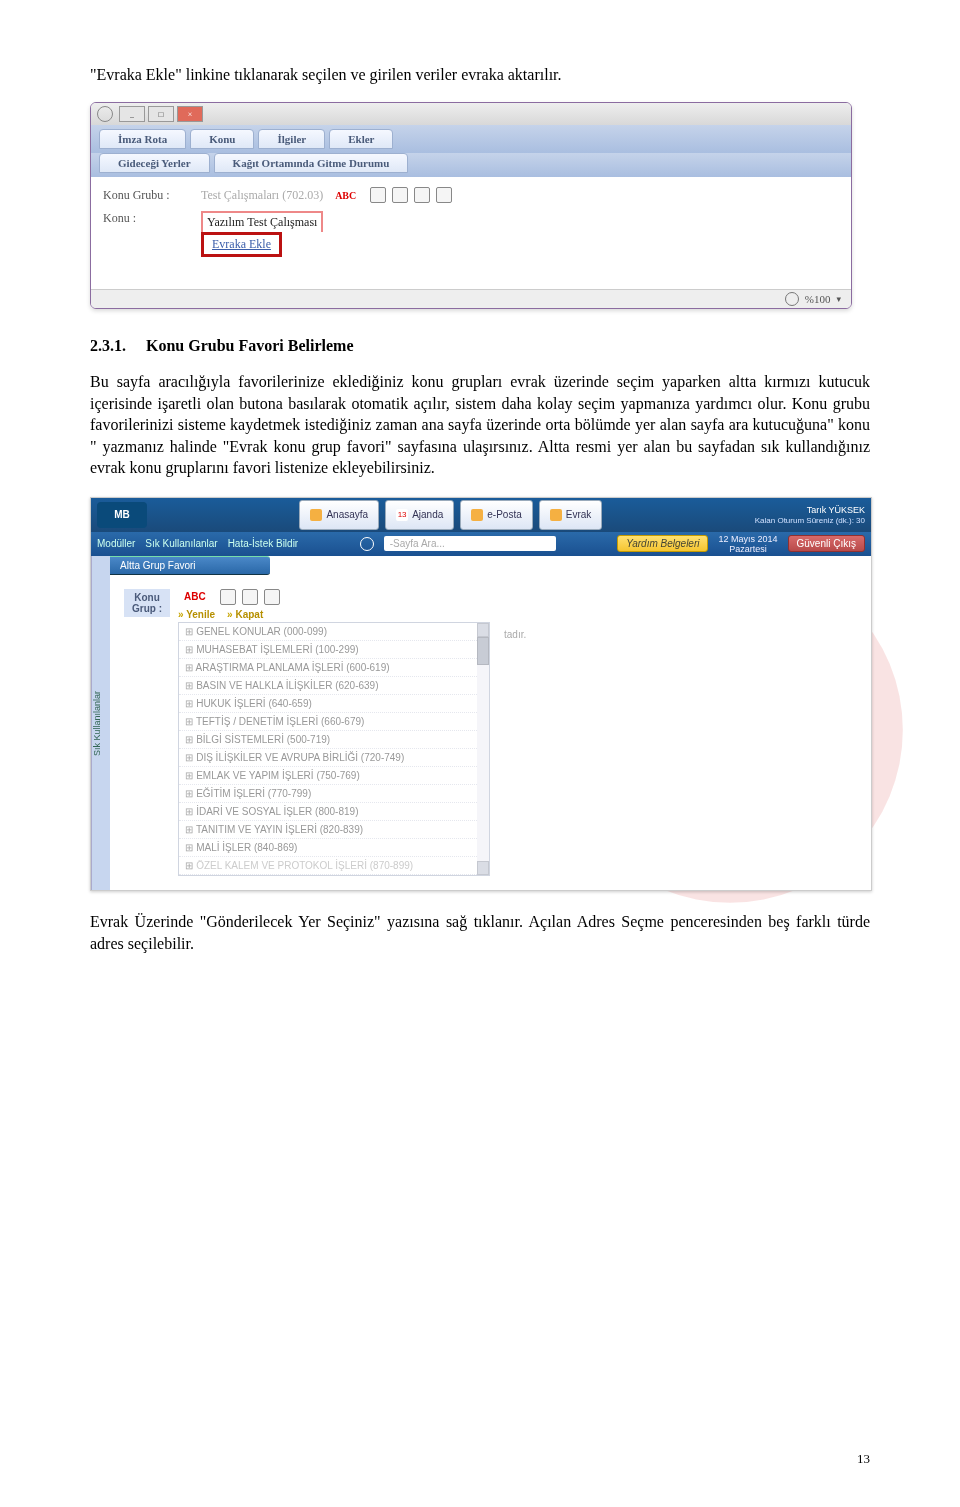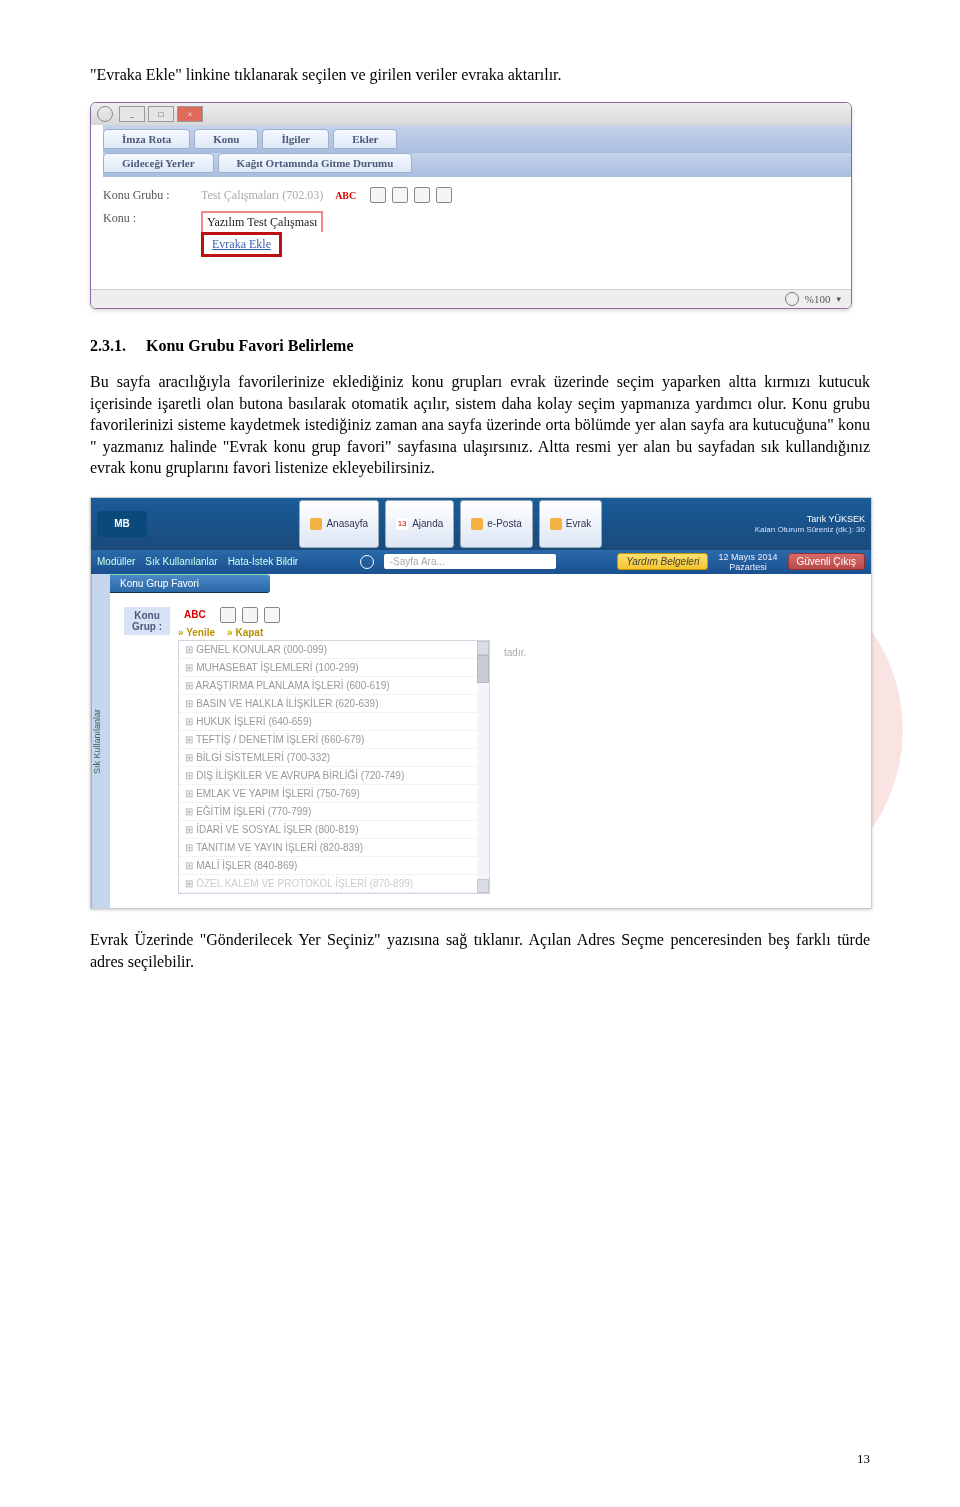--- a/index.html
+++ b/index.html
@@ -42,22 +42,22 @@
     color: #333;
     gap: 6px;
   }
   .bw-titlebar .globe { width:14px;height:14px;border:1px solid #888;border-radius:50%; }
   .bw-titlebar .title { flex:1; white-space:nowrap; overflow:hidden; text-overflow:ellipsis; }
   .bw-winbtns { display:flex; gap:3px; }
   .bw-winbtns span { width:24px;height:14px; border:1px solid #999; background:#e5e5e5; font-size:8px; display:flex; align-items:center; justify-content:center; }
   .bw-winbtns span.close { background:#e06a5a; color:#fff; }
   .bw-tabs {
     background: linear-gradient(#c5d3ea,#a9bee0);
-    padding: 4px 0;
-    display:flex; gap:4px;margin-left:12px;
+    padding: 4px 8px;
+    display:flex; gap:4px;
   }
   .bw-tab {
     background: linear-gradient(#f5f8ff,#dfe8f7);
     border:1px solid #9db0d0;
     border-radius:4px 4px 0 0;
     padding: 3px 18px;
     font-size: 11px;
     font-weight: bold;
     color: #4a5b7a;
   }
@@ -100,21 +100,21 @@
   .app-top {
     background: linear-gradient(#1a5c9a,#1a4a7a);
     display:flex; align-items:center;
     padding:2px 6px; color:#fff; font-size:10px;
     gap:6px;
   }
   .app-logo { width:50px;height:26px;background:#0a4a7a;border-radius:4px; display:flex;align-items:center;justify-content:center;font-weight:bold;color:#fff;font-size:10px; }
   .app-top-spacer { flex:1; }
   .top-btn {
     background: linear-gradient(#fff,#dde6f5);
-    color:#335; padding:17px 10px; border-radius:3px;
+    color:#335; padding:8px 10px; border-radius:3px;
     display:flex; align-items:flex-start; gap:4px; border:1px solid #9ab;
   }
   .top-btn .ic { width:12px;height:12px;background:#f5b042;border-radius:2px; }
   .top-right { text-align:right; font-size:9px; line-height:1.2; }
   .top-right .name { color:#fff;}
   .top-right .sub { color:#cfe0ff; font-size:8px; }
   .app-sub {
     background: linear-gradient(#2a6aaa,#1a5090);
     display:flex; align-items:center;
     padding:2px 6px; font-size:10px; color:#cfe; gap:10px;
@@ -277,21 +277,21 @@
     <span class="yellow-btn">Yardım Belgeleri</span>
     <span class="date-box">
       <div>12 Mayıs 2014</div>
       <div>Pazartesi</div>
     </span>
     <span class="logout-btn">Güvenli Çıkış</span>
   </div>
   <div class="app-body">
     <div class="side-label">Sık Kullanılanlar</div>
     <div class="app-main">
-      <div class="crumb">Konu Grup Favori</div>
+      <div class="crumb">Altta Grup Favori</div>
       <div class="panel">
         <div class="panel-row">
           <div class="panel-label">Konu Grup :</div>
           <div>
             <div style="display:flex;align-items:center;gap:6px;">
               <span class="abc">ABC</span>
               <span class="field-icons">
                 <span></span>
                 <span></span>
                 <span></span>
@@ -301,21 +301,21 @@
               <span>Yenile</span>
               <span>Kapat</span>
             </div>
             <div class="tree-list">
               <div class="item">GENEL KONULAR (000-099)</div>
               <div class="item">MUHASEBAT İŞLEMLERİ (100-299)</div>
               <div class="item">ARAŞTIRMA PLANLAMA İŞLERİ (600-619)</div>
               <div class="item">BASIN VE HALKLA İLİŞKİLER (620-639)</div>
               <div class="item">HUKUK İŞLERİ (640-659)</div>
               <div class="item">TEFTİŞ / DENETİM İŞLERİ (660-679)</div>
-              <div class="item">BİLGİ SİSTEMLERİ (700-332)</div>
+              <div class="item">BİLGİ SİSTEMLERİ (500-719)</div>
               <div class="item">DIŞ İLİŞKİLER VE AVRUPA BİRLİĞİ (720-749)</div>
               <div class="item">EMLAK VE YAPIM İŞLERİ (750-769)</div>
               <div class="item">EĞİTİM İŞLERİ (770-799)</div>
               <div class="item">İDARİ VE SOSYAL İŞLER (800-819)</div>
               <div class="item">TANITIM VE YAYIN İŞLERİ (820-839)</div>
               <div class="item">MALİ İŞLER (840-869)</div>
               <div class="item" style="color:#ccc;">ÖZEL KALEM VE PROTOKOL İŞLERİ (870-899)</div>
               <div class="scrollbar">
                 <div class="btn"></div>
                 <div class="thumb"></div>

